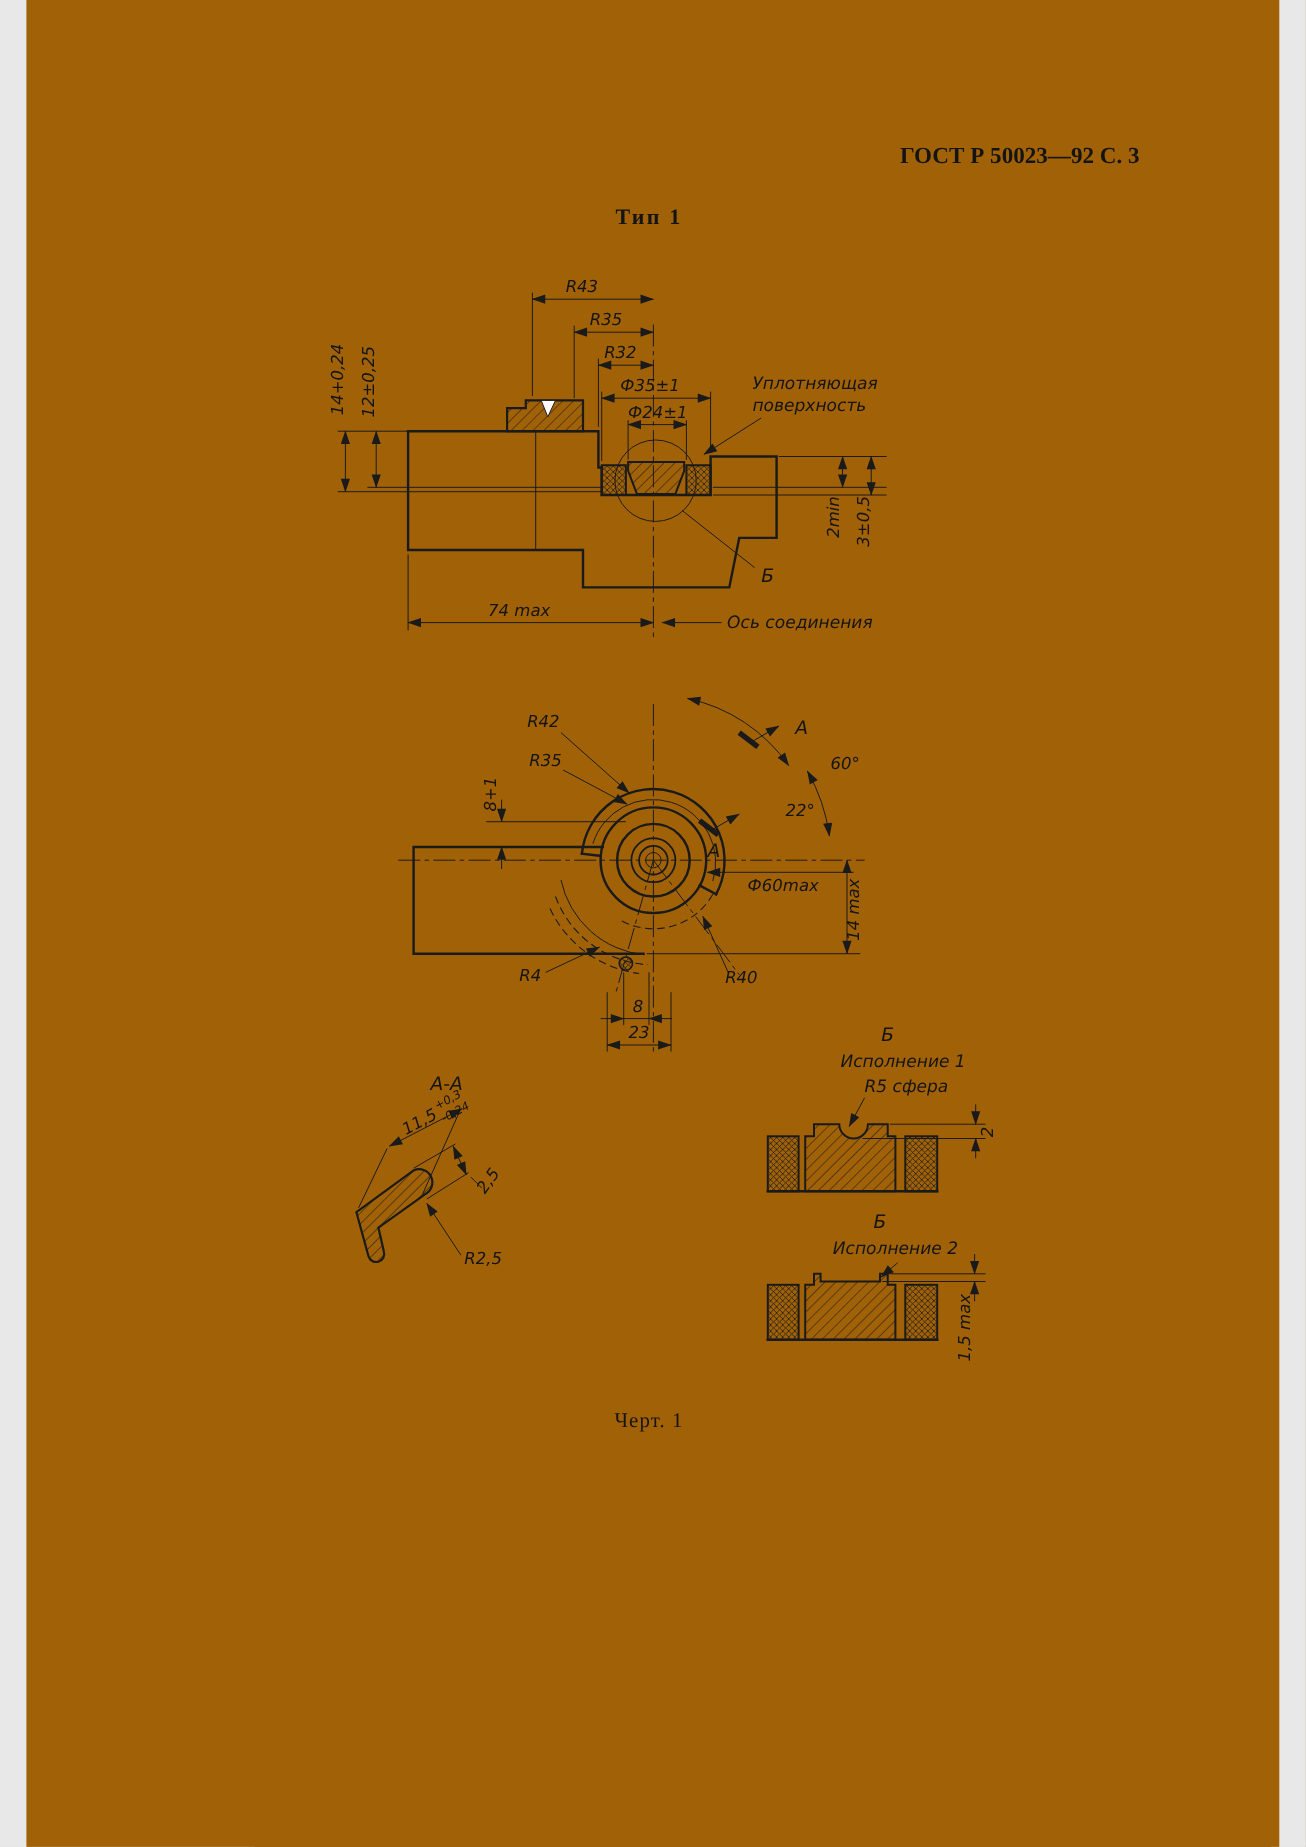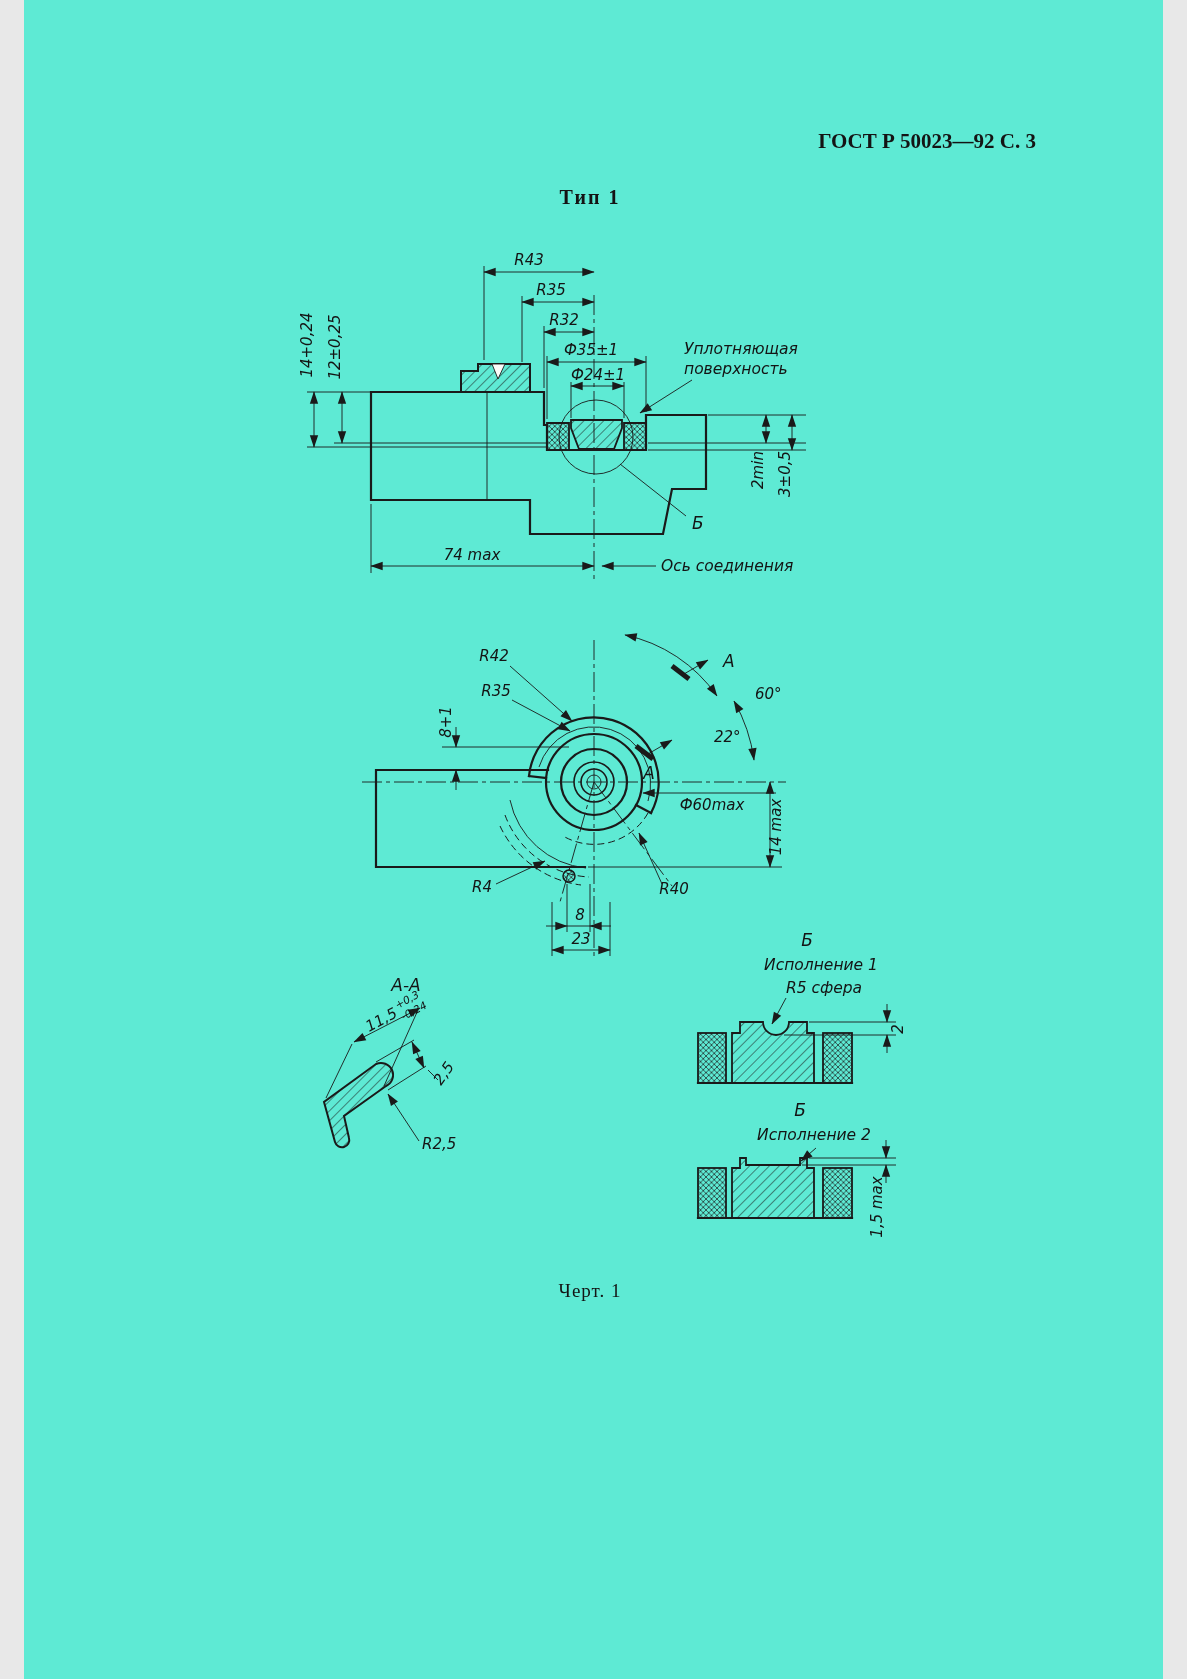--- a/index.html
+++ b/index.html
@@ -1,18 +1,18 @@
 <!DOCTYPE html>
 <html><head>
 <meta charset="utf-8">
 <style>
   html,body{margin:0;padding:0;background:#e8e8e8;}
   .page{
     position:relative;width:1139px;height:1679px;margin:0 auto;
-    background:#5eead4;overflow:hidden;
+    background:#a16207;overflow:hidden;
     font-family:"DejaVu Sans",sans-serif;
   }
   svg{position:absolute;left:0;top:0;}
   .outline{fill:none;stroke:#1a1a1a;stroke-width:2.2;stroke-linejoin:miter;stroke-linecap:square;}
   .med{fill:none;stroke:#1a1a1a;stroke-width:1.6;}
   .thin{fill:none;stroke:#1a1a1a;stroke-width:0.9;}
   .center{fill:none;stroke:#1a1a1a;stroke-width:0.9;stroke-dasharray:20 4 4 4;}
   .dashed{fill:none;stroke:#1a1a1a;stroke-width:1;stroke-dasharray:7 4;}
   .tick{stroke:#1a1a1a;stroke-width:5;stroke-linecap:butt;}
   text{fill:#141414;}

